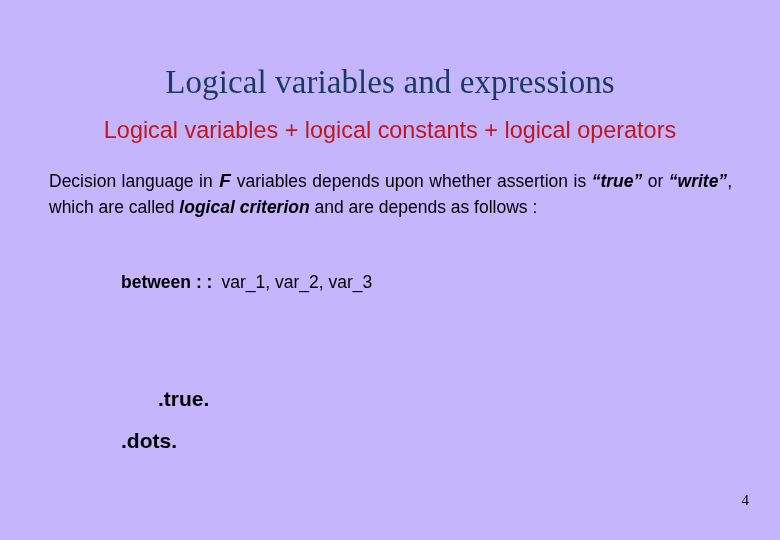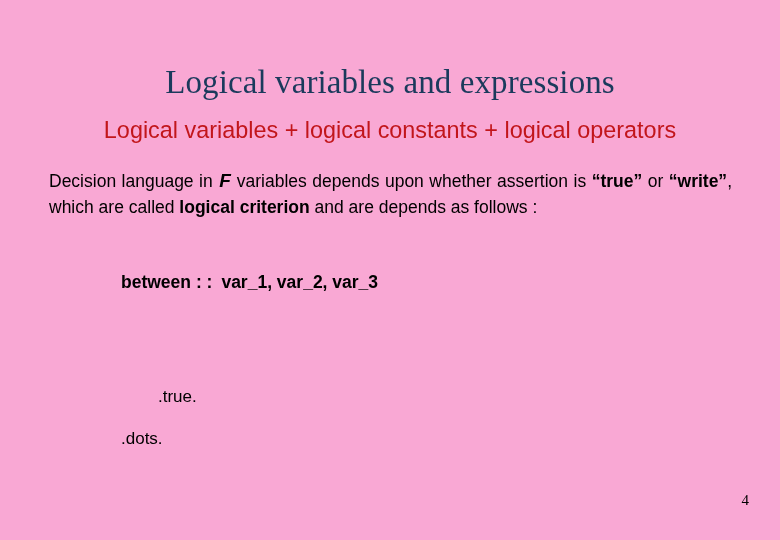--- a/index.html
+++ b/index.html
@@ -12,21 +12,21 @@
     height: 540px;
     position: relative;
     overflow: hidden;
     font-family: "Liberation Sans", sans-serif;
     -webkit-font-smoothing: antialiased;
   }
 
   .slide {
     position: absolute;
     inset: 0;
-    background: #f9a8d4;
+    background: #c4b5fd;
   }
 
   
   .slide-title {
     position: absolute;
     left: 0;
     top: 62px;
     width: 780px;
     text-align: center;
     font-family: "Liberation Serif", "DejaVu Serif", serif;
@@ -59,21 +59,21 @@
     left: 49px;
     top: 168px;
     width: 683px;
     text-align: justify;
     text-justify: inter-word;
     font-size: 17.5px;
     line-height: 26px;
     color: #000000;
   }
 
-  b, .b { font-weight: bold; }
+  b, .b { font-weight: bold; font-style: italic; }
 
   
   .f-glyph {
     font-family: "Liberation Sans", sans-serif;
     font-weight: bold;
     font-style: italic;
     font-size: 19px;
     letter-spacing: -0.5px;
     padding: 0 1px;
   }
@@ -85,41 +85,41 @@
     top: 270px;
     font-size: 17.5px;
     line-height: 24px;
     color: #000000;
     white-space: nowrap;
   }
   .decl-line .kw {
     font-weight: bold;
   }
   .decl-line .vars {
-    font-weight: bold;
+    font-weight: normal;
     padding-left: 9px;
   }
 
   
   .body-para-2 {
     position: absolute;
     left: 49px;
     top: 316px;
     width: 600px;
     text-align: left;
     font-size: 17.5px;
     line-height: 26px;
     color: #000000;
   }
 
   
   .literal {
     position: absolute;
-    font-size: 17px;
-    font-weight: normal;
+    font-size: 21px;
+    font-weight: bold;
     color: #000000;
     white-space: nowrap;
   }
   .literal-true  { left: 158px; top: 387px; }
   .literal-false { left: 121px; top: 429px; }
 
   
   .page-number {
     position: absolute;
     right: 31px;

